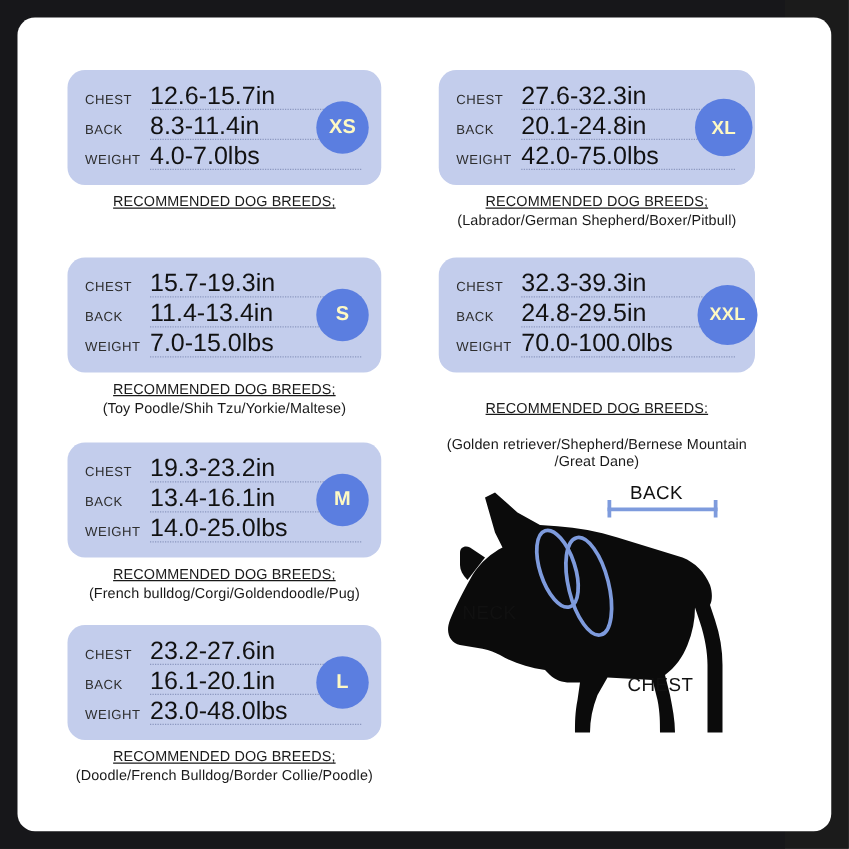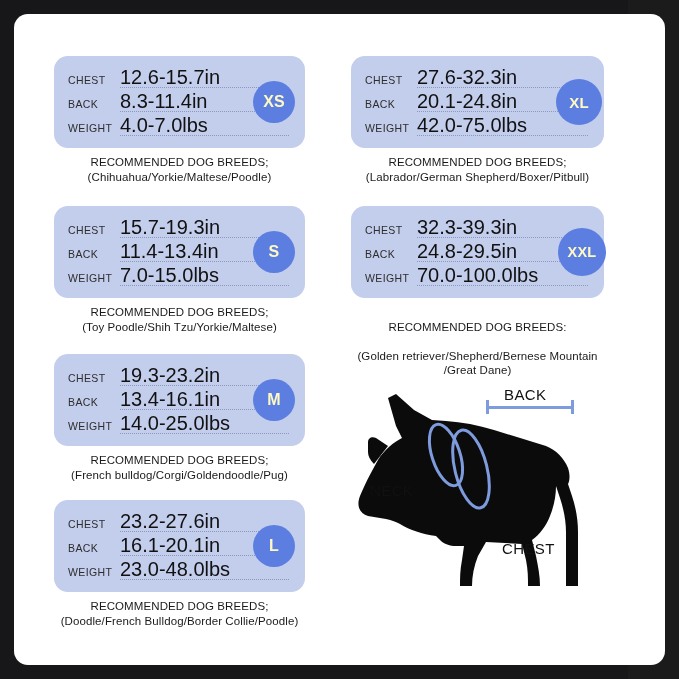--- a/index.html
+++ b/index.html
@@ -92,21 +92,21 @@
   .badge.xxl  { width: 48px; height: 48px; right: -2px; font-size: 14.5px; }
 
   .breeds {
     text-align: center;
     font-size: 11.5px;
     color: #1a1a1a;
     line-height: 14.5px;
     margin-top: 7px;
     letter-spacing: 0.1px;
   }
-  .breeds .ttl { display: block; }
+  .breeds .ttl { display: block; text-decoration: underline; }
 
   
   .dog-area {
     position: absolute;
     left: 330px;
     top: 350px;
     width: 300px;
     height: 250px;
   }
   .dog-label {
@@ -140,21 +140,20 @@
         </div>
         <div class="row">
           <span class="dots"></span>
           <span class="lbl">WEIGHT</span>
           <span class="val">4.0-7.0lbs</span>
         </div>
         <div class="badge">XS</div>
       </div>
       <div class="breeds">
         <span class="ttl">RECOMMENDED DOG BREEDS;</span>
-        <span class="lst">(Chihuahua/Yorkie/Maltese/Poodle)</span>
       </div>
     </div>
 
     <div class="size-block" style="left:40px; top:192px;">
       <div class="panel left">
         <div class="row">
           <span class="dots"></span>
           <span class="lbl">CHEST</span>
           <span class="val">15.7-19.3in</span>
         </div>

